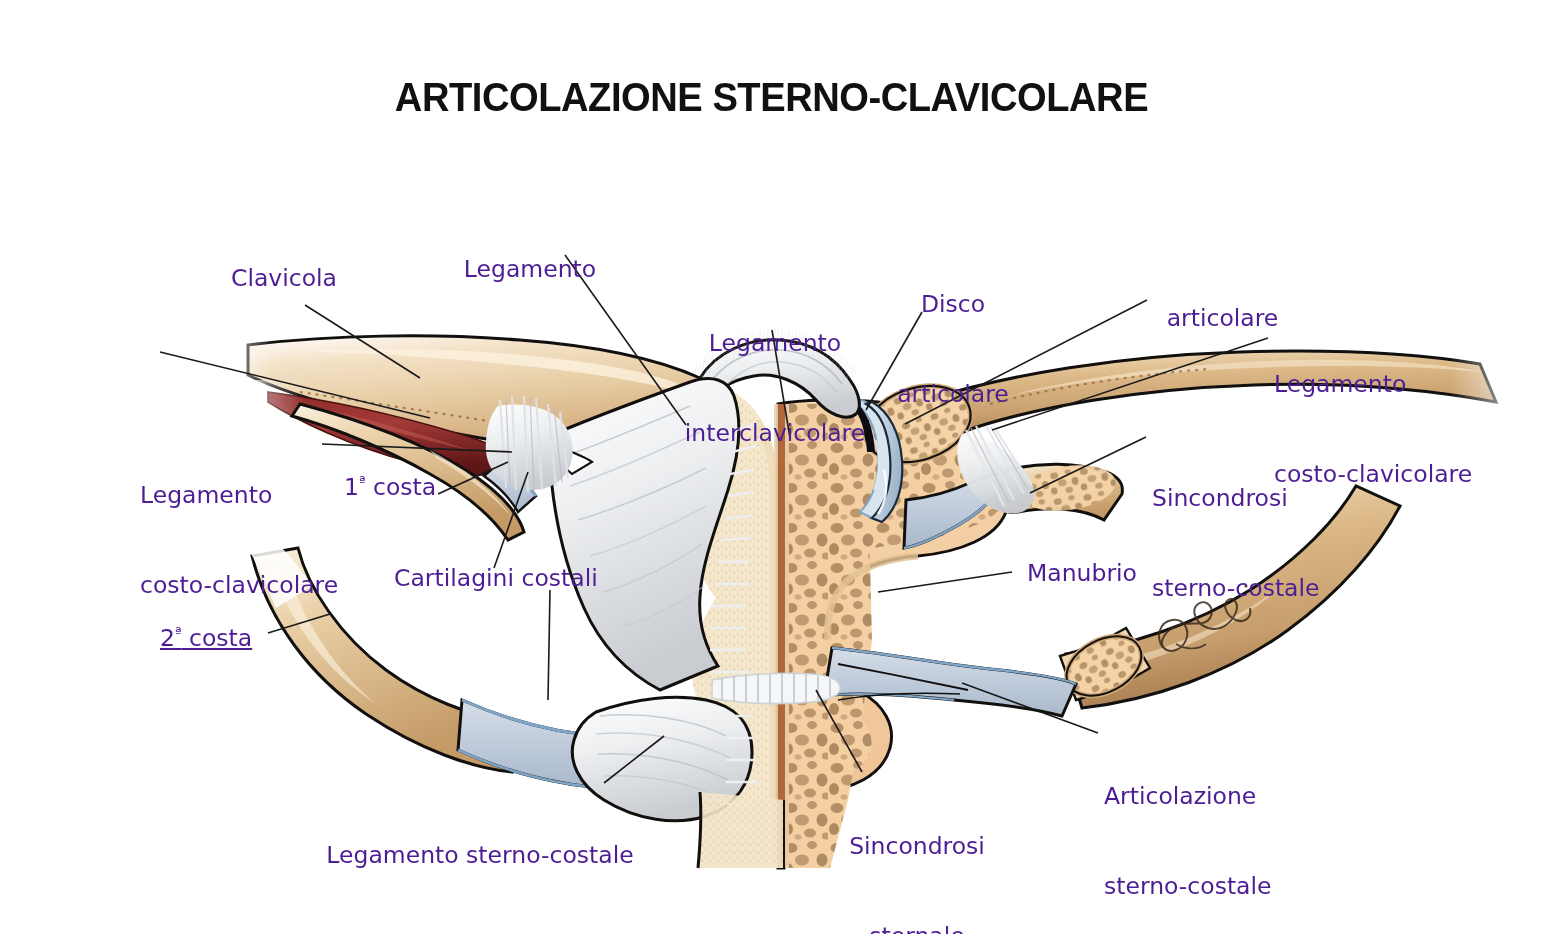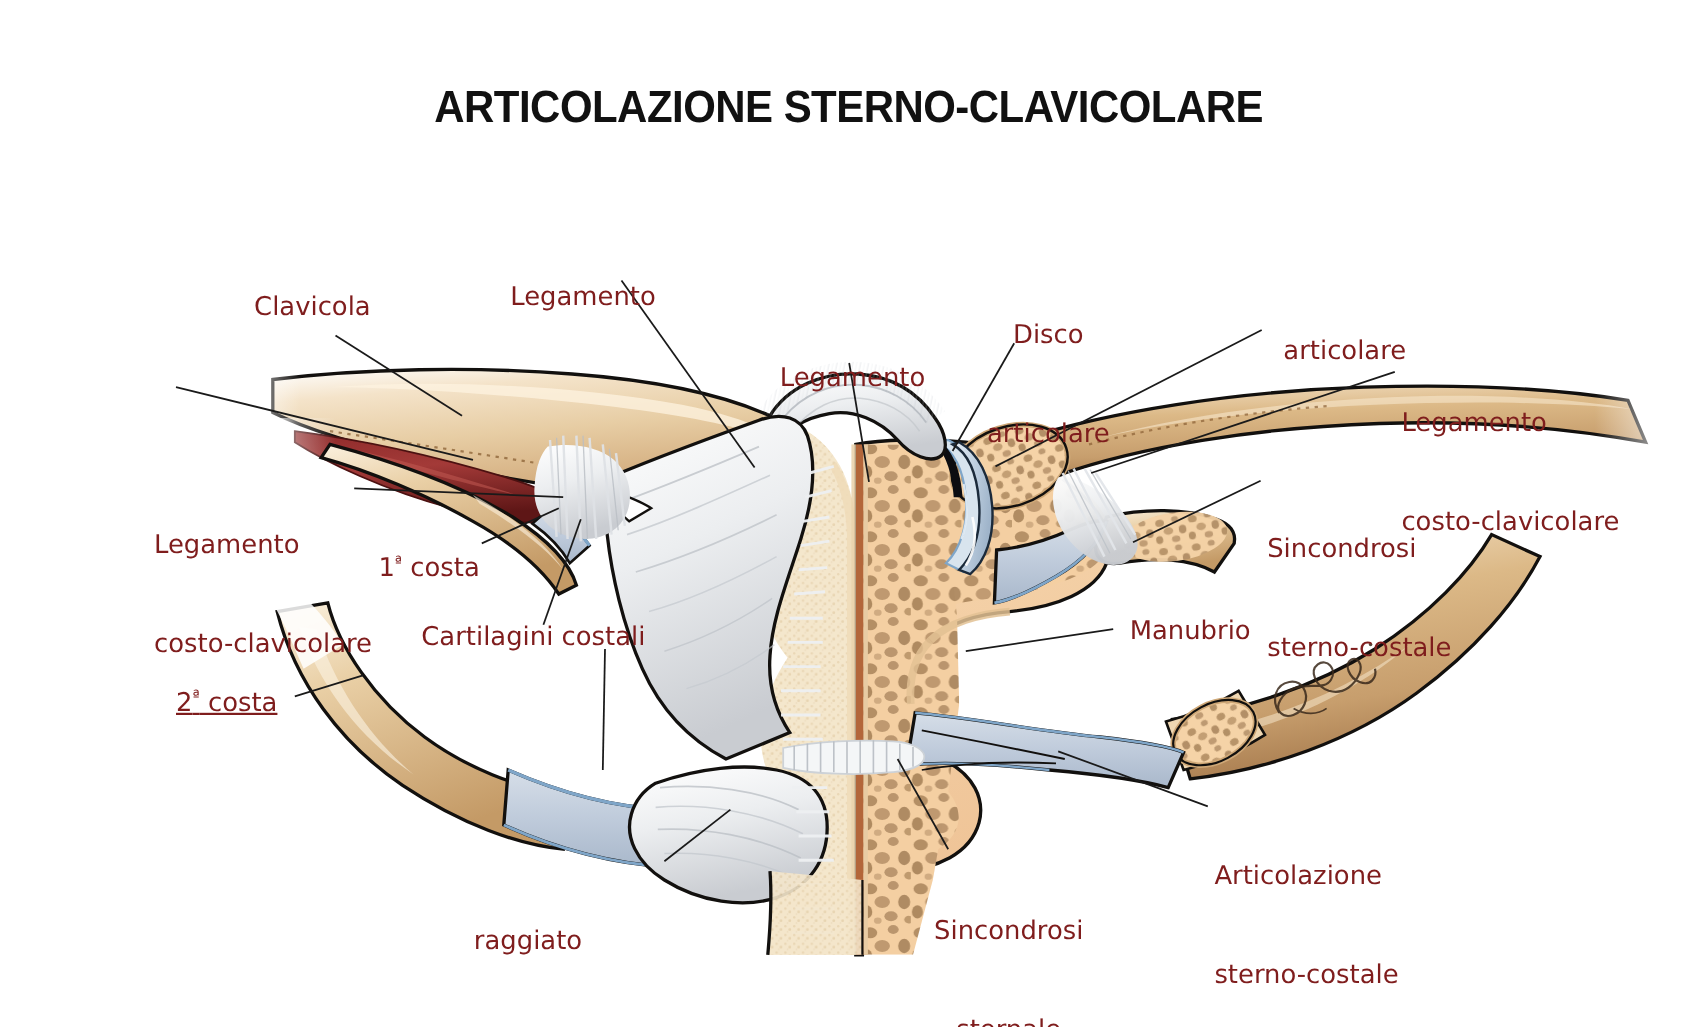--- a/index.html
+++ b/index.html
@@ -18,21 +18,21 @@
     font-weight:bold;font-size:41px;letter-spacing:-0.5px;
     color:#111111;
     transform:scaleX(0.93);transform-origin:center;
     white-space:nowrap;
   }
 
   
   .lbl{
     position:absolute;
     font-family:"DejaVu Sans", sans-serif;
-    font-size:23.5px;line-height:30px;color:#7f1d1d;
+    font-size:23.5px;line-height:30px;color:#4c1d95;
     white-space:pre;
   }
   .lbl.r{text-align:right;}
   .lbl.c{text-align:center;}
   .lbl sup{font-size:14px;vertical-align:super;line-height:0;}
 
   
   svg.leaders{position:absolute;left:0;top:0;width:1543px;height:934px;
     pointer-events:none;overflow:visible;}
   svg.leaders line, svg.leaders polyline{stroke:#1a1a1a;stroke-width:1.6;fill:none;}
@@ -456,20 +456,21 @@
 
 
   <div class="lbl" style="left:231px;top:263px;">Clavicola</div>
 
   <div class="lbl c" style="left:330px;top:194px;width:400px;">
     <div>Legamento</div>
   </div>
 
   <div class="lbl c" style="left:640px;top:268px;width:270px;">
     <div>Legamento</div>
+    <div>interclavicolare</div>
   </div>
 
   <div class="lbl c" style="left:858px;top:229px;width:190px;">
     <div>Disco</div>
     <div>articolare</div>
   </div>
 
   <div class="lbl c" style="left:1110px;top:243px;width:225px;">
     <div>articolare</div>
   </div>
@@ -490,27 +491,28 @@
     <div>Articolazione</div>
     <div>sterno-costale</div>
   </div>
 
   <div class="lbl c" style="left:802px;top:771px;width:230px;">
     <div>Sincondrosi</div>
     <div>sternale</div>
   </div>
 
   <div class="lbl c" style="left:280px;top:780px;width:400px;">
+    <div>Legamento sterno-costale</div>
     <div>raggiato</div>
   </div>
 
-  <div class="lbl" style="left:383px;top:563px;">Cartilagini costali</div>
+  <div class="lbl" style="left:394px;top:563px;">Cartilagini costali</div>
 
   <div class="lbl" style="left:160px;top:623px;text-decoration:underline;"><span>2</span><sup>ª</sup><span> costa</span></div>
 
-  <div class="lbl" style="left:344px;top:501px;"><span>1</span><sup>ª</sup><span> costa</span></div>
+  <div class="lbl" style="left:344px;top:472px;"><span>1</span><sup>ª</sup><span> costa</span></div>
 
   <div class="lbl" style="left:140px;top:420px;">
     <div>Legamento</div>
     <div>costo-clavicolare</div>
   </div>
 
 </div>
 
 </body></html>

